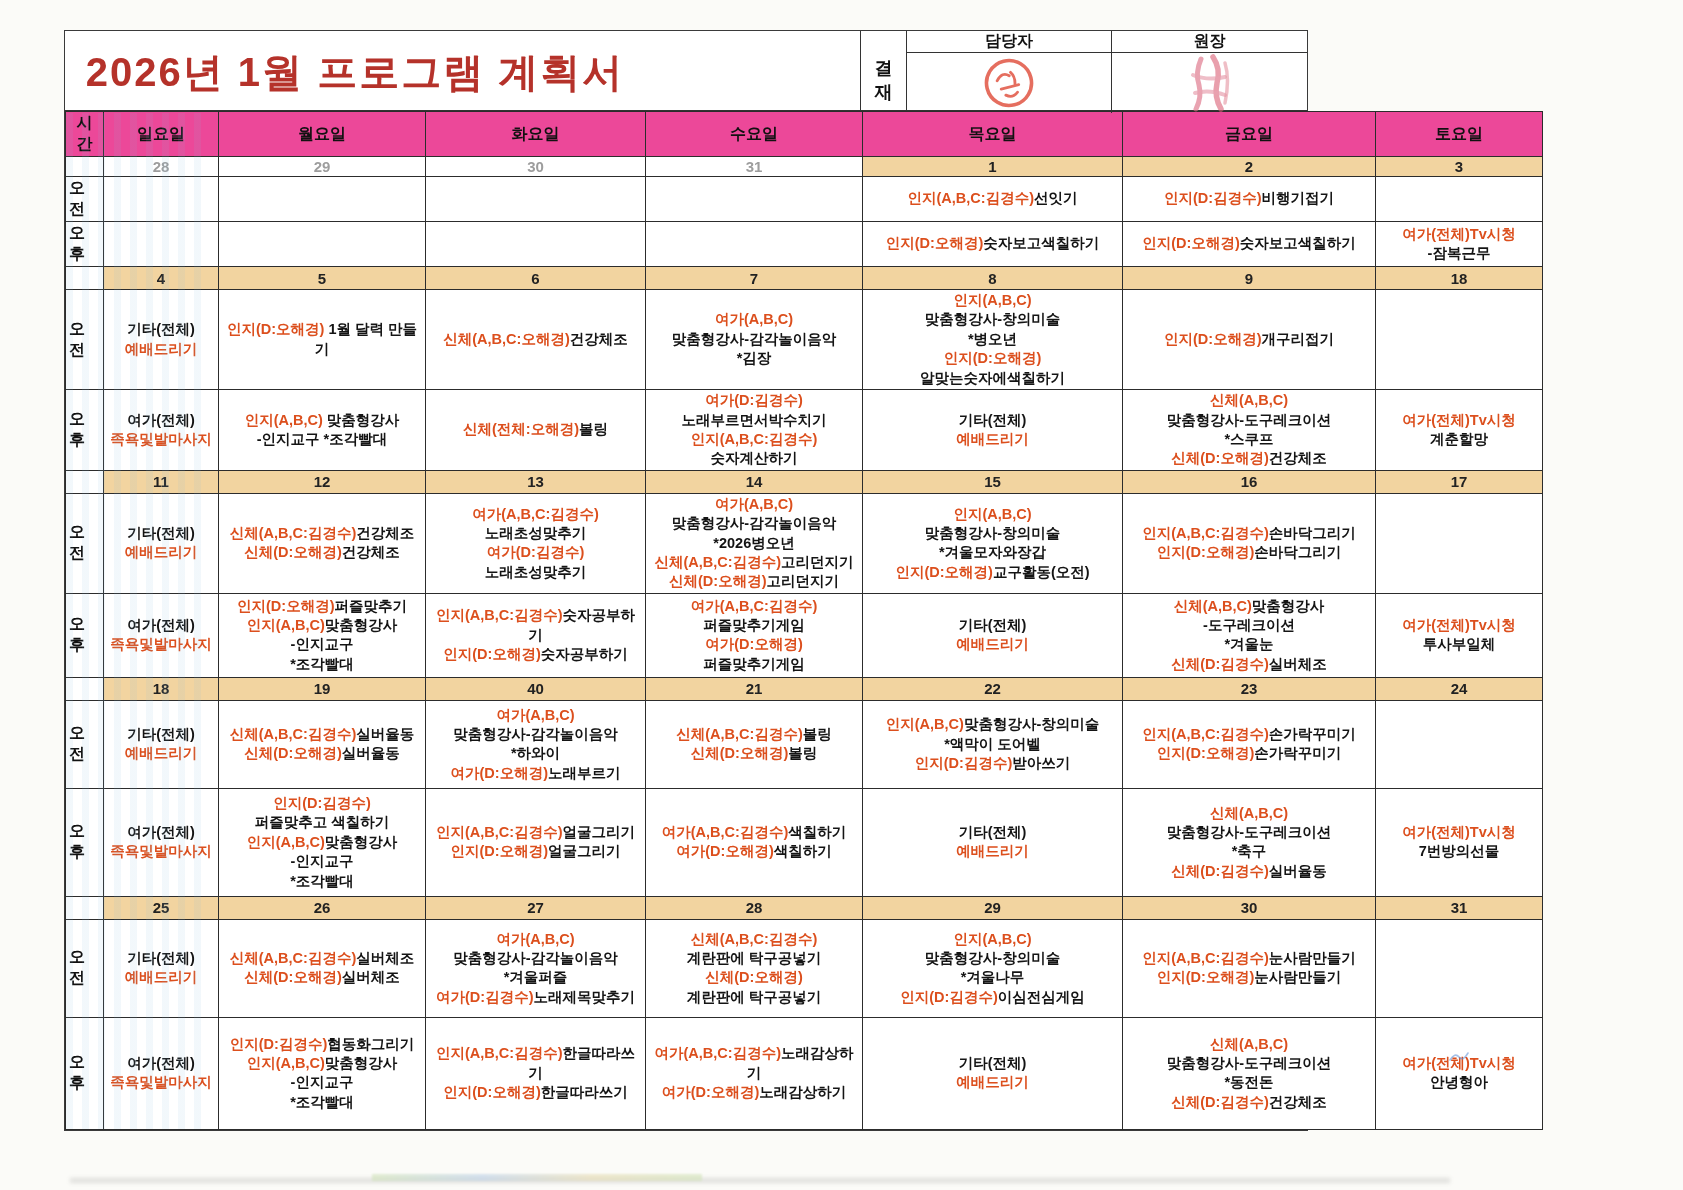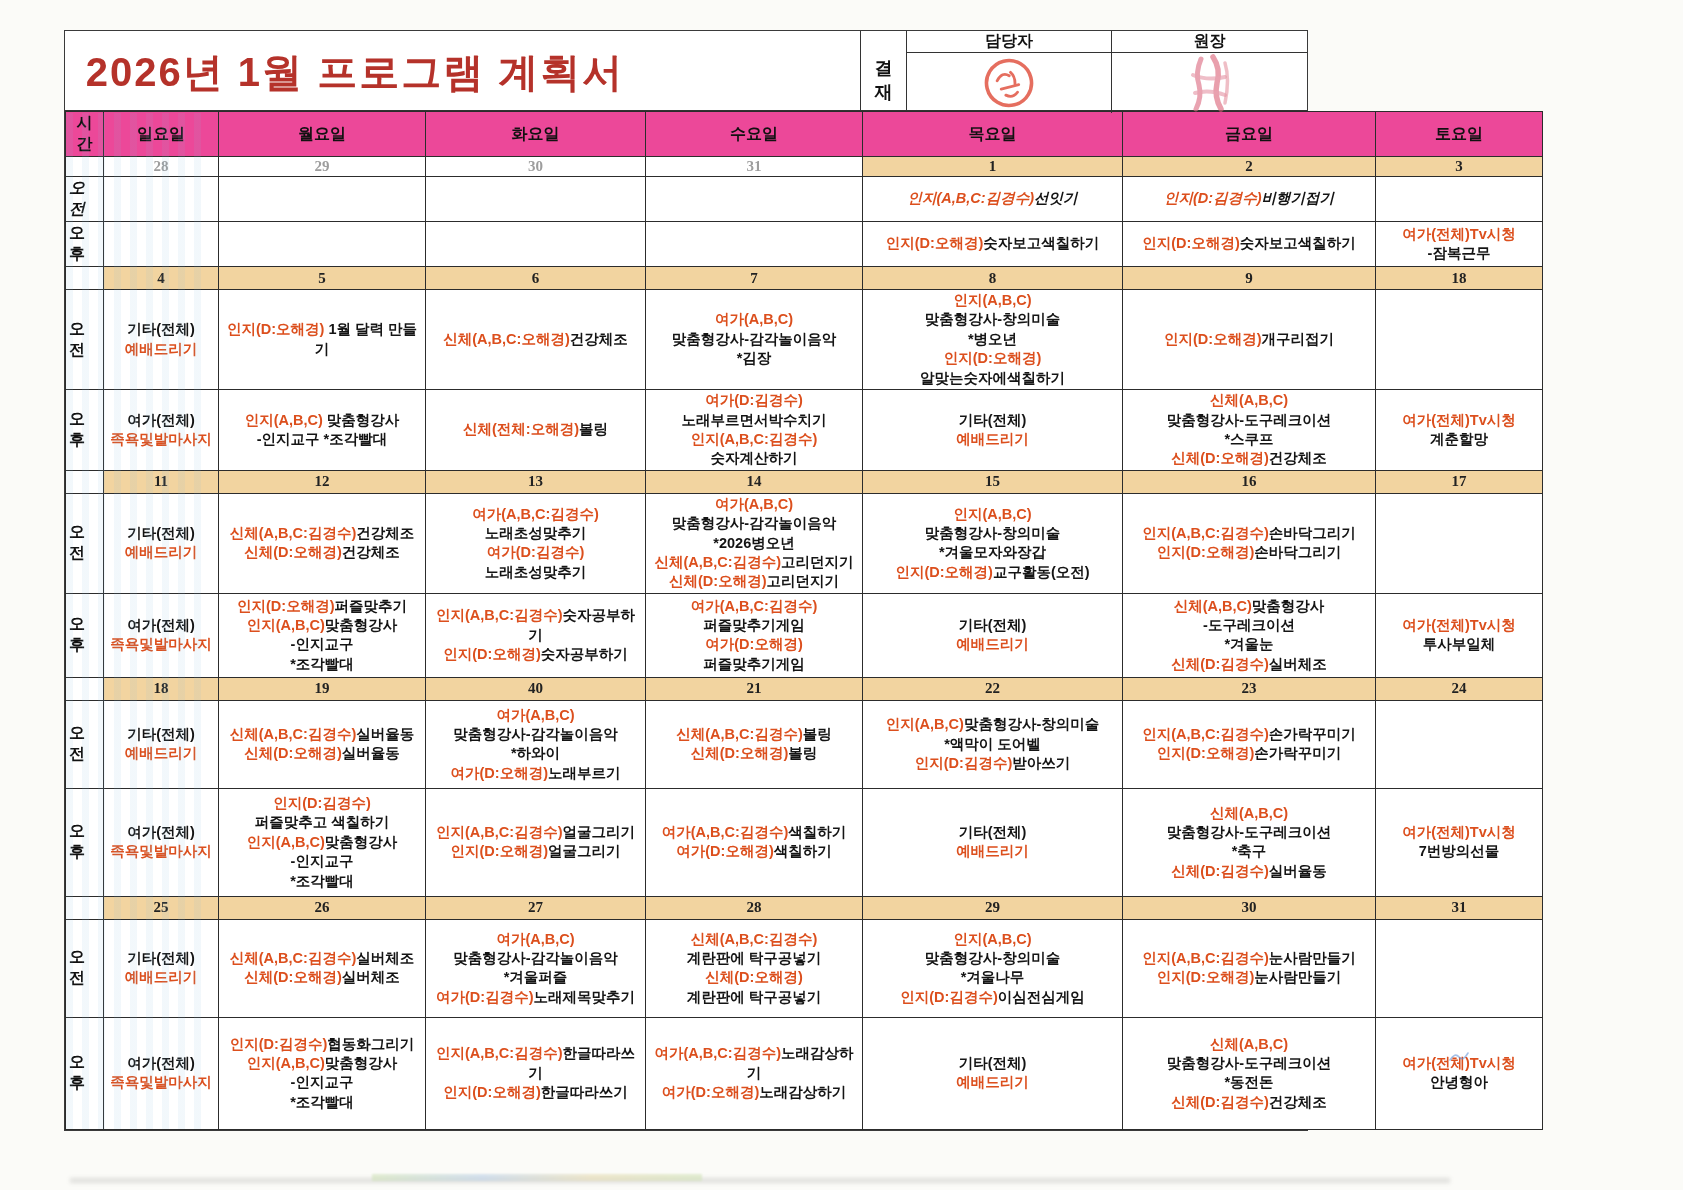--- a/index.html
+++ b/index.html
@@ -103,21 +103,20 @@
     font-weight: 800;
     color: #111;
     height: 26px;
   }
   td.datecell {
     background: #f2d4a0;
     text-align: center;
     font-size: 15px;
     font-weight: 700;
     color: #222;
-    font-family: Liberation Serif, serif;
   }
   td.datecell.muted { background: #ffffff; color: #9d9d9d; }
   td.datespacer { background: #ffffff; }
   td.timelabel {
     font-size: 16px;
     font-weight: 700;
     color: #111;
     text-align: left;
     padding-left: 3px;
     vertical-align: middle;
@@ -222,21 +221,21 @@
         <tr style="height: 20px;">
           <td class="datespacer"></td>
           <td class="datecell muted">28</td>
           <td class="datecell muted">29</td>
           <td class="datecell muted">30</td>
           <td class="datecell muted">31</td>
           <td class="datecell">1</td>
           <td class="datecell">2</td>
           <td class="datecell">3</td>
         </tr>
-        <tr style="height: 26px; font-style: italic;">
+        <tr style="height: 26px;">
           <td class="timelabel">오전</td>
           <td class="activity"></td>
           <td class="activity"></td>
           <td class="activity"></td>
           <td class="activity"></td>
           <td class="activity">
             <div><span class="seg-r">인지(A,B,C:김경수)</span><span class="seg-b">선잇기</span></div>
           </td>
           <td class="activity">
             <div><span class="seg-r">인지(D:김경수)</span><span class="seg-b">비행기접기</span></div>

